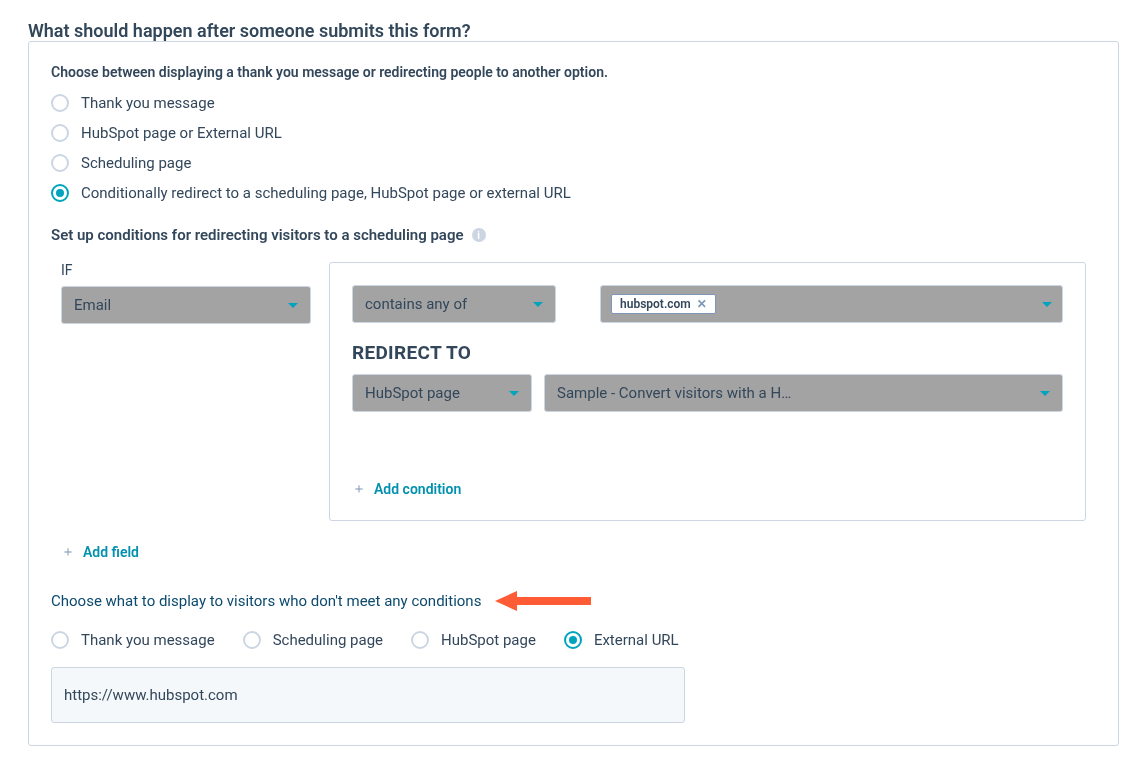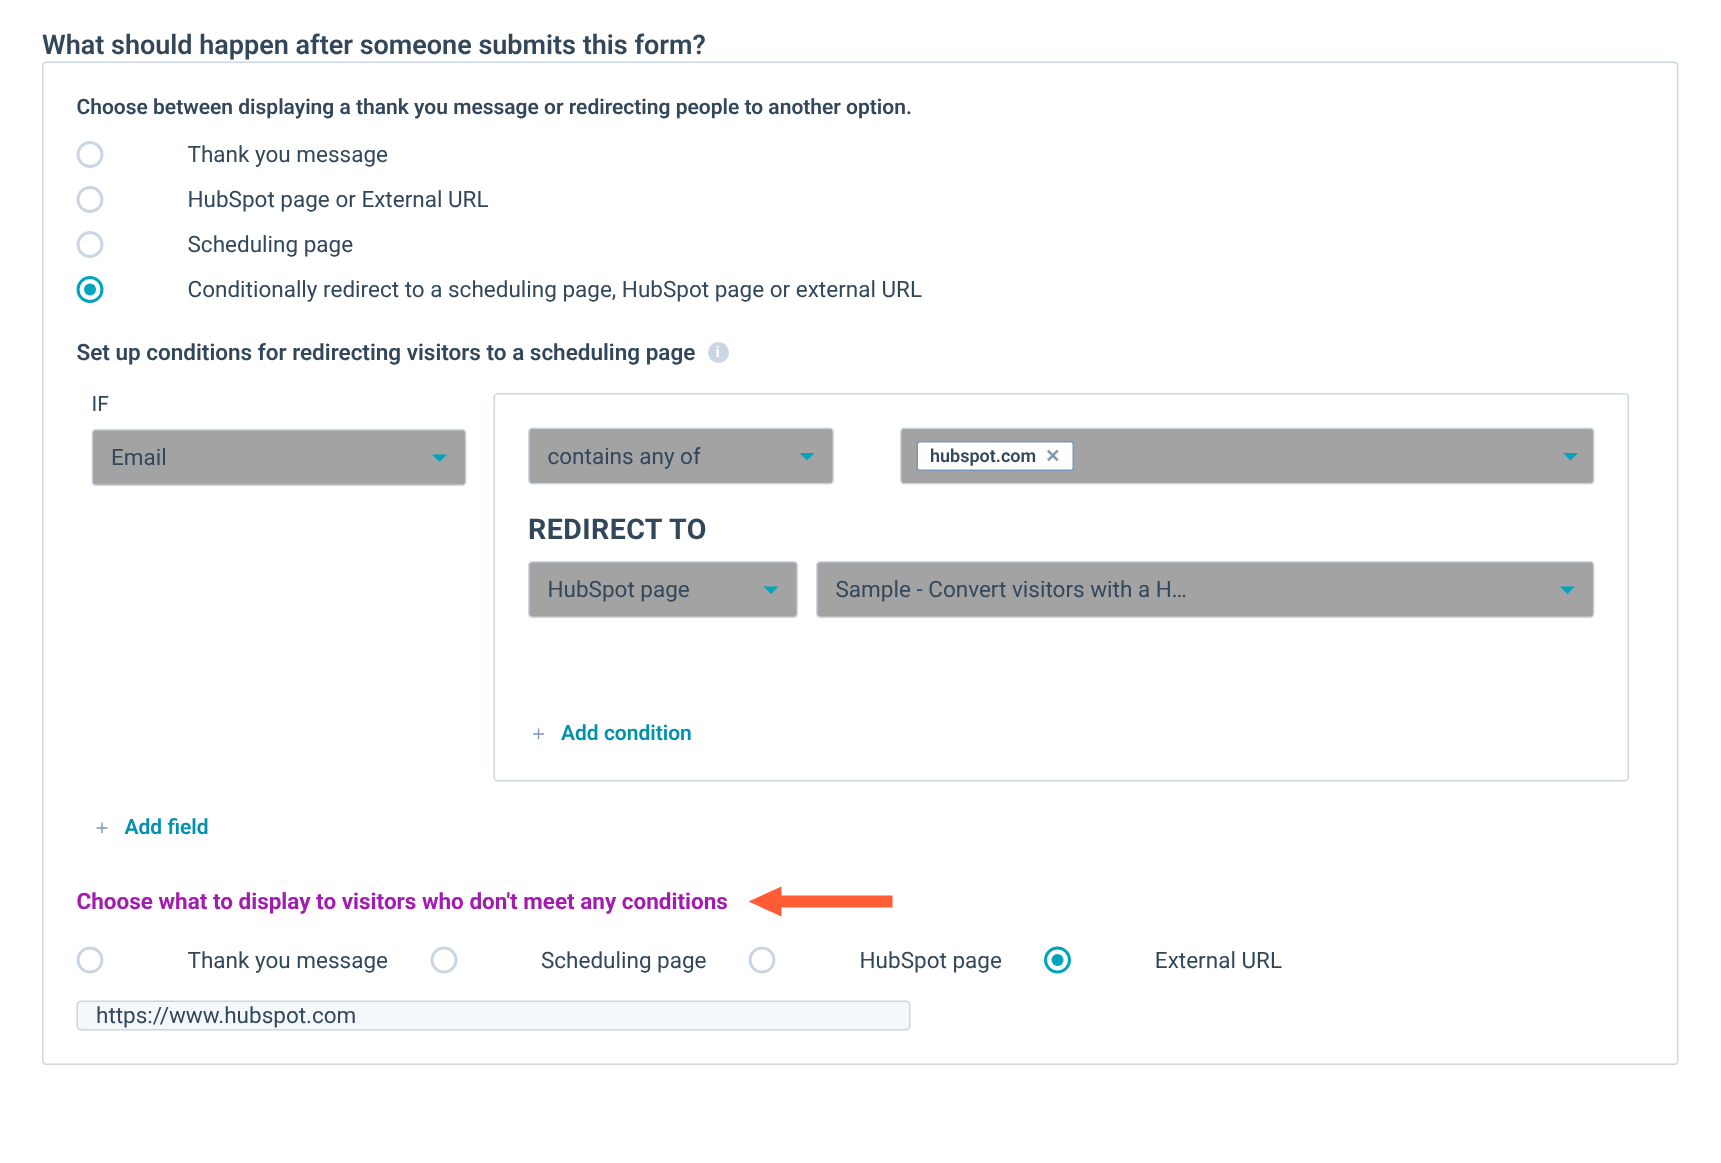--- a/index.html
+++ b/index.html
@@ -61,21 +61,20 @@
       left: 50%;
       width: 8px;
       height: 8px;
       border-radius: 50%;
       background: #00a4bd;
       transform: translate(-50%, -50%);
     }
     .radio-label {
       font-size: 15px;
       color: #33475b;
-      margin-left: 44px;
     }
     .setup-header {
       display: flex;
       align-items: center;
       gap: 8px;
       font-size: 15px;
       font-weight: 600;
       color: #33475b;
       margin-bottom: 18px;
       text-align: center;
@@ -208,42 +207,42 @@
     .add-field-row {
       margin: 0 10px 28px 10px;
     }
     .fallback-header-row {
       display: flex;
       align-items: center;
       margin-bottom: 18px;
     }
     .fallback-header {
       font-size: 15px;
-      font-weight: 700;
-      color: #a21caf;
+      font-weight: 400;
+      color: #0c4a6e;
     }
     .arrow {
       margin-left: 14px;
       display: inline-flex;
       align-items: center;
     }
     .arrow svg {
       display: block;
     }
     .radio-row-horizontal {
       display: flex;
       gap: 28px;
       margin-bottom: 18px;
     }
     .url-input {
-      width: 556px;
+      width: 634px;
       max-width: 100%;
       border: 1px solid #cbd6e2;
       background: #f5f8fa;
-      padding: 0 12px;
+      padding: 18px 12px;
       border-radius: 3px;
       font-size: 15px;
       color: #33475b;
     }
   </style>
 </head>
 <body>
 
 <h1 class="page-title">What should happen after someone submits this form?</h1>
 

